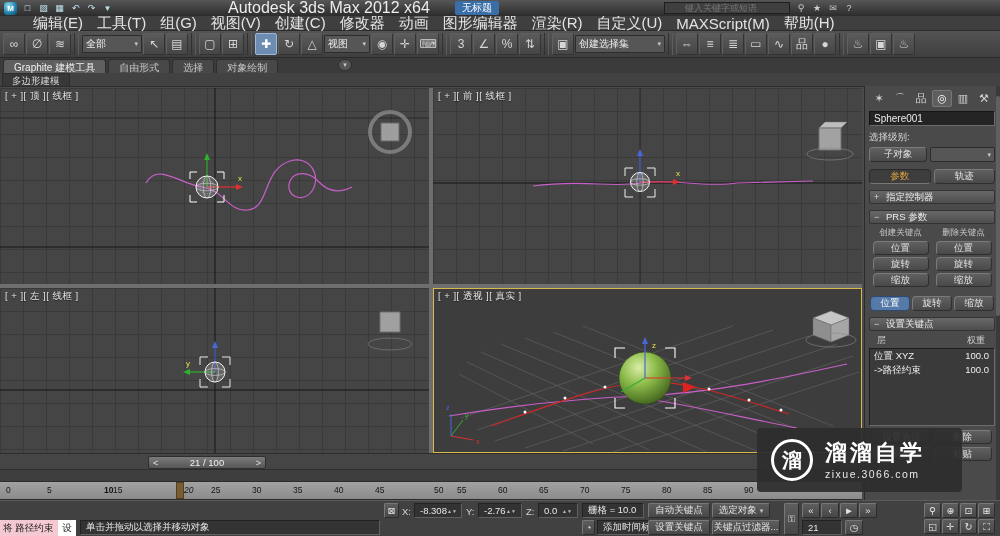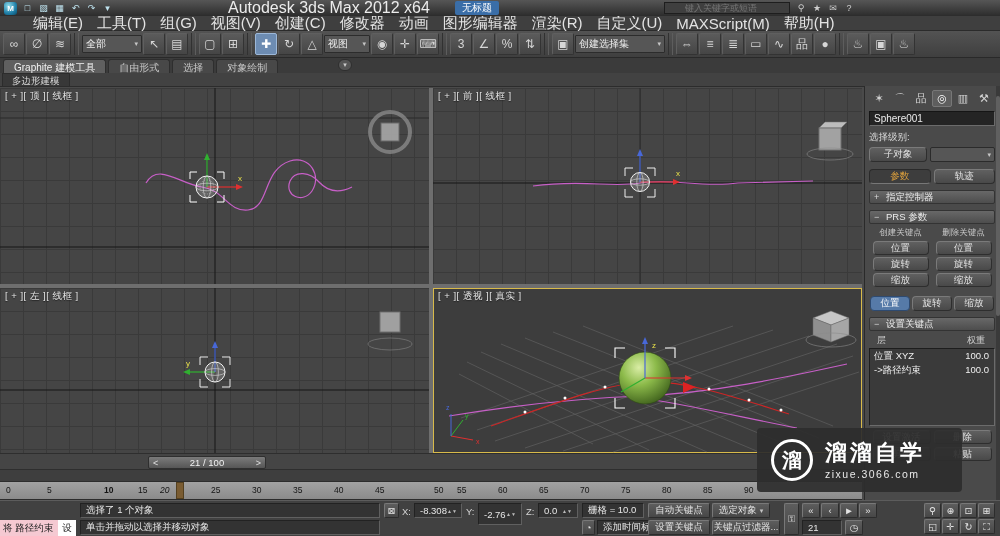--- a/index.html
+++ b/index.html
@@ -517,53 +517,52 @@
     <span class="ts-arrow">&gt;</span>
   </div>
 </div>
 <div id="trackbar">
   <div id="trackbar-keyline"></div>
   <div id="trackbar-ruler">
     <div id="current-frame-marker" style="left: 176.2px;"></div>
   <span class="tick" style="left: 6px;">0</span>
       <span class="tick" style="left: 47px;">5</span>
       <span class="tick" style="left: 104px; font-weight: bold;">10</span>
-      <span class="tick" style="left: 138px; text-align: right;">15</span>
-      <span class="tick" style="left: 160px; font-style: italic;">20</span>
+      <span class="tick" style="left: 113px; text-align: right;">15</span>
+      <span class="tick" style="left: 184px; font-style: italic;">20</span>
       <span class="tick" style="left: 211px;">25</span>
       <span class="tick" style="left: 252px;">30</span>
       <span class="tick" style="left: 293px;">35</span>
       <span class="tick" style="left: 334px;">40</span>
       <span class="tick" style="left: 375px;">45</span>
       <span class="tick" style="left: 416px; margin-left: 18px;">50</span>
       <span class="tick" style="left: 457px;">55</span>
       <span class="tick" style="left: 498px;">60</span>
       <span class="tick" style="left: 539px;">65</span>
       <span class="tick" style="left: 580px;">70</span>
       <span class="tick" style="left: 621px;">75</span>
       <span class="tick" style="left: 662px;">80</span>
       <span class="tick" style="left: 703px;">85</span>
       <span class="tick" style="left: 744px;">90</span>
     </div>
 </div>
 
 <div id="statusbar">
   <div id="listener-macro">将 路径约束</div>
   <div id="listener-script">设</div>
-  <div class="inset abs" style="left:80px;top:2px;width:300px;height:15px;">选择了 1 个对象</div>
   <div class="inset abs" style="left:80px;top:19px;width:300px;height:15px;">单击并拖动以选择并移动对象</div>
   <div class="sb-btn abs" style="left:384px;top:2px;width:15px;height:15px;">⊠</div>
 
   <span class="sb-label" style="left:402px;top:5px;">X:</span>
   <div class="inset abs" style="left:414px;top:2px;width:48px;height:15px;">
       <span>-8.308</span>
       <span class="spin">▲▼</span>
     </div>
   <span class="sb-label" style="left:466px;top:5px;">Y:</span>
-  <div class="inset abs" style="left:478px;top:2px;width:44px;height:22px;">
+  <div class="inset abs" style="left:478px;top:2px;width:44px;height:15px;">
       <span>-2.76</span>
       <span class="spin">▲▼</span>
     </div>
   <span class="sb-label" style="left:526px;top:5px;">Z:</span>
   <div class="inset abs" style="left:538px;top:2px;width:40px;height:15px;">
       <span>0.0</span>
       <span class="spin">▲▼</span>
     </div>
   <div class="inset abs" style="left:582px;top:2px;width:62px;height:15px;">栅格 = 10.0</div>
 

